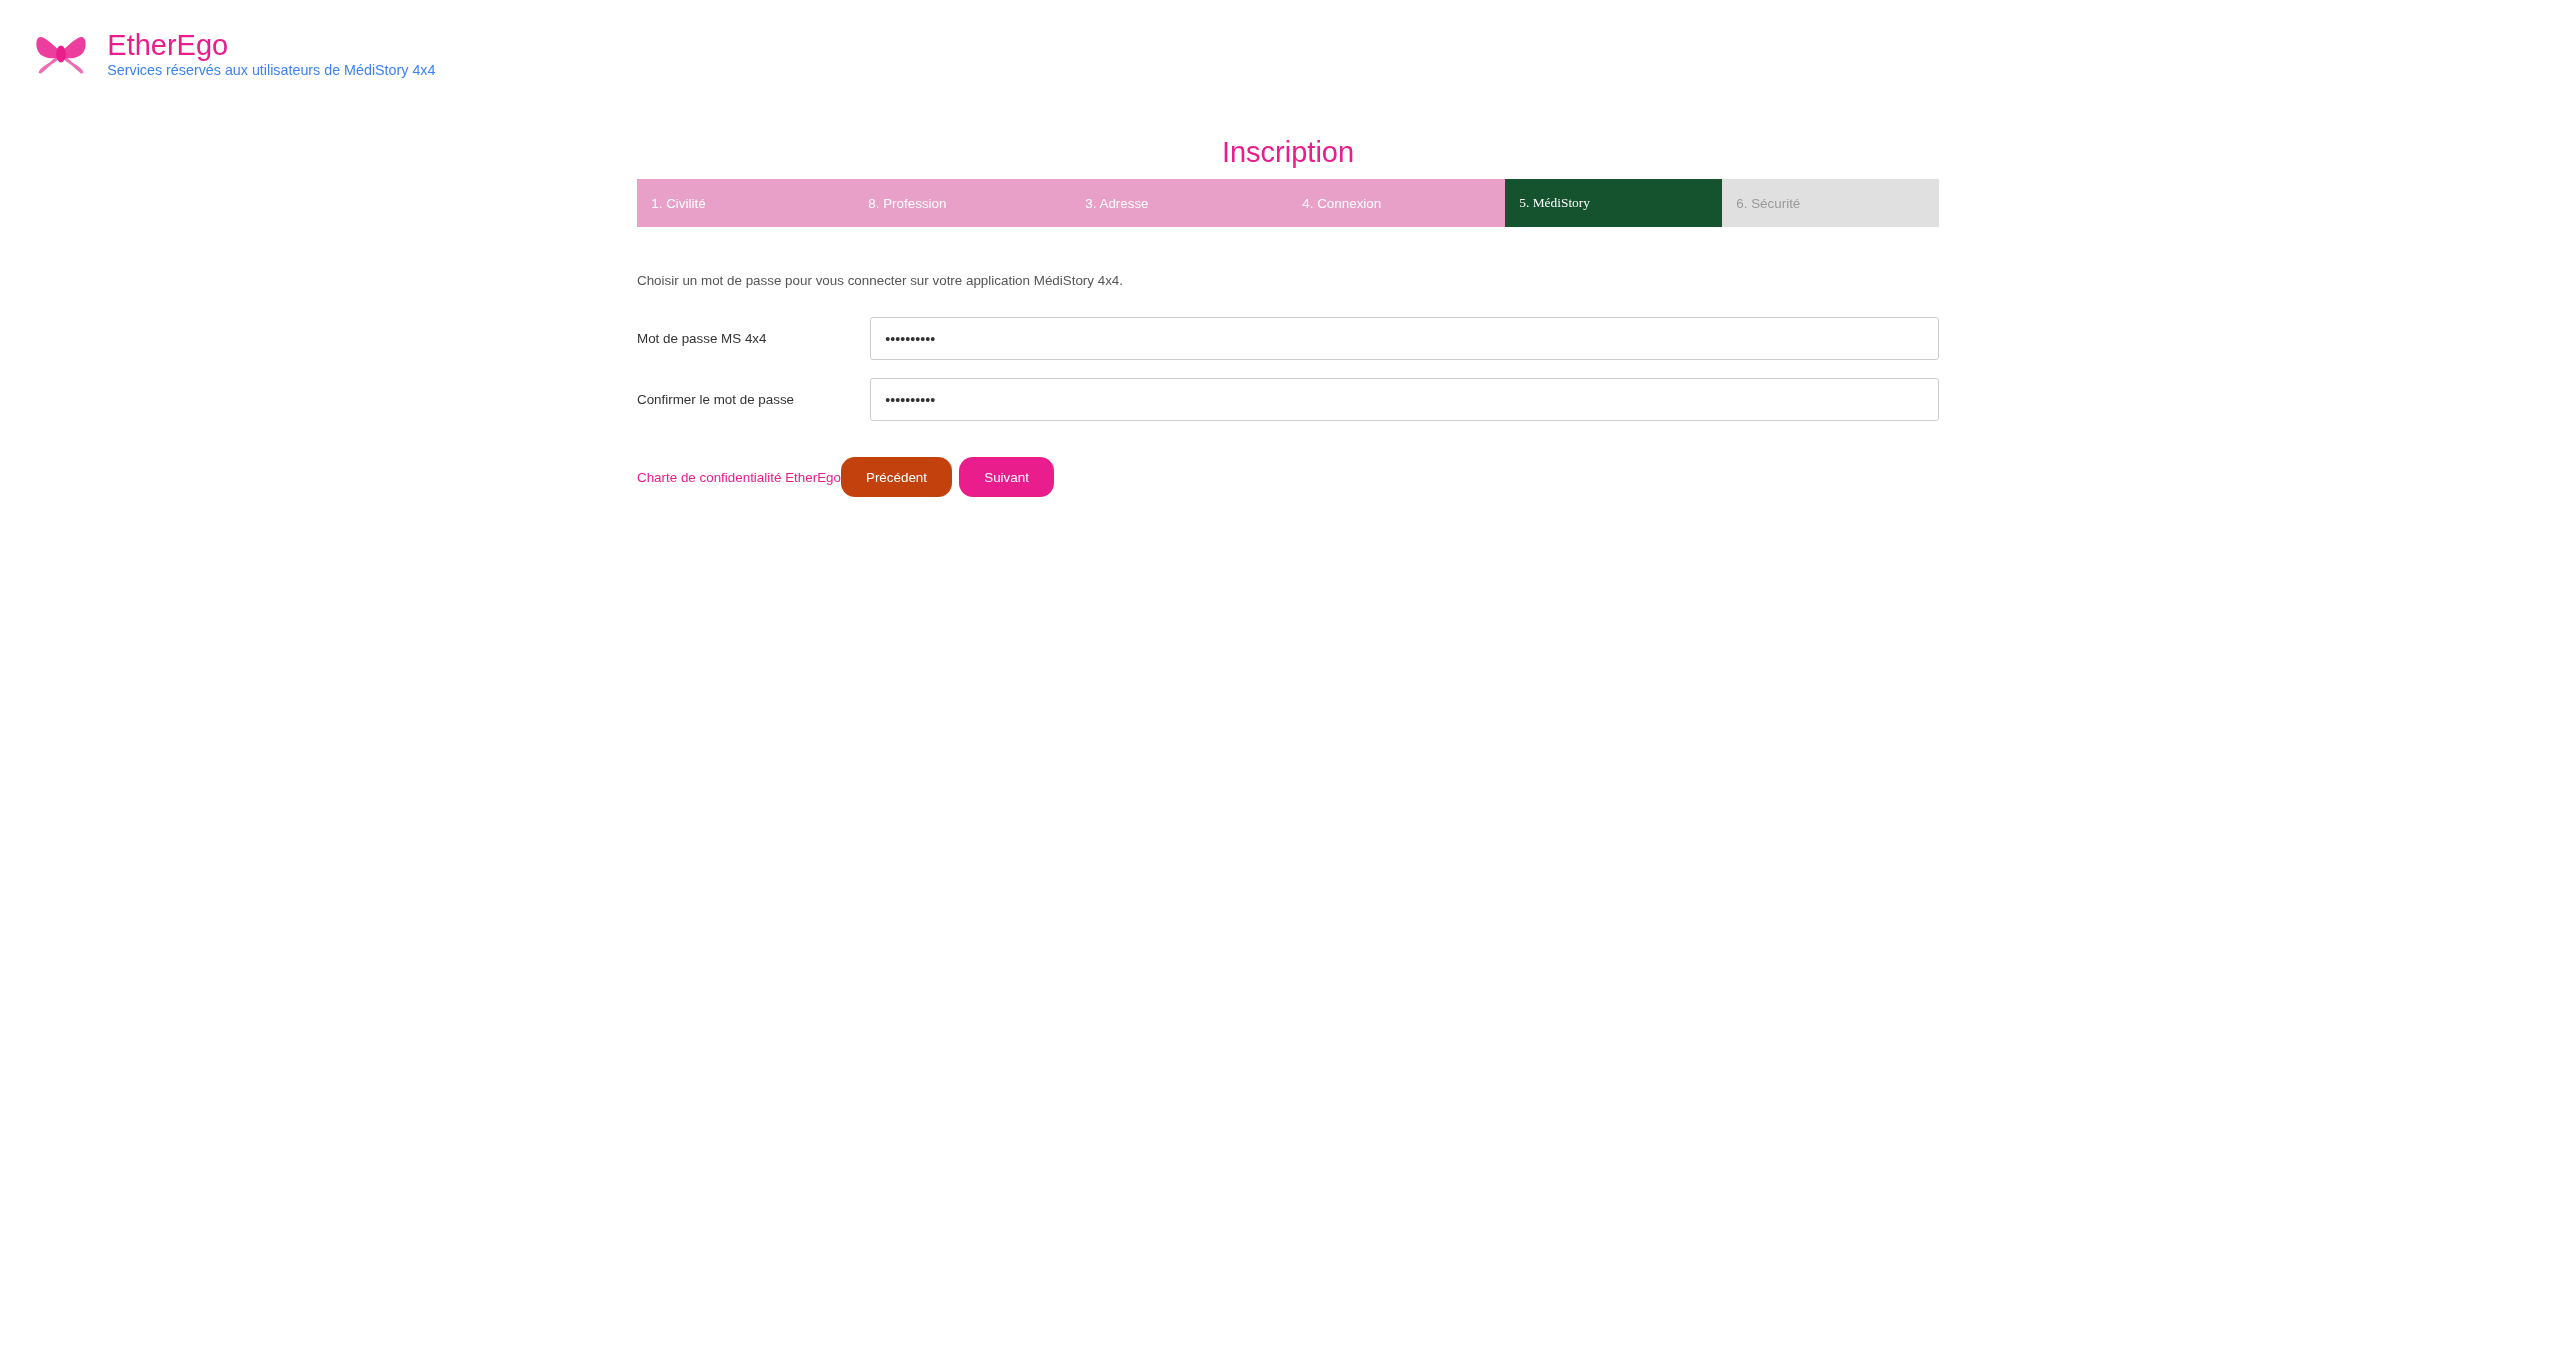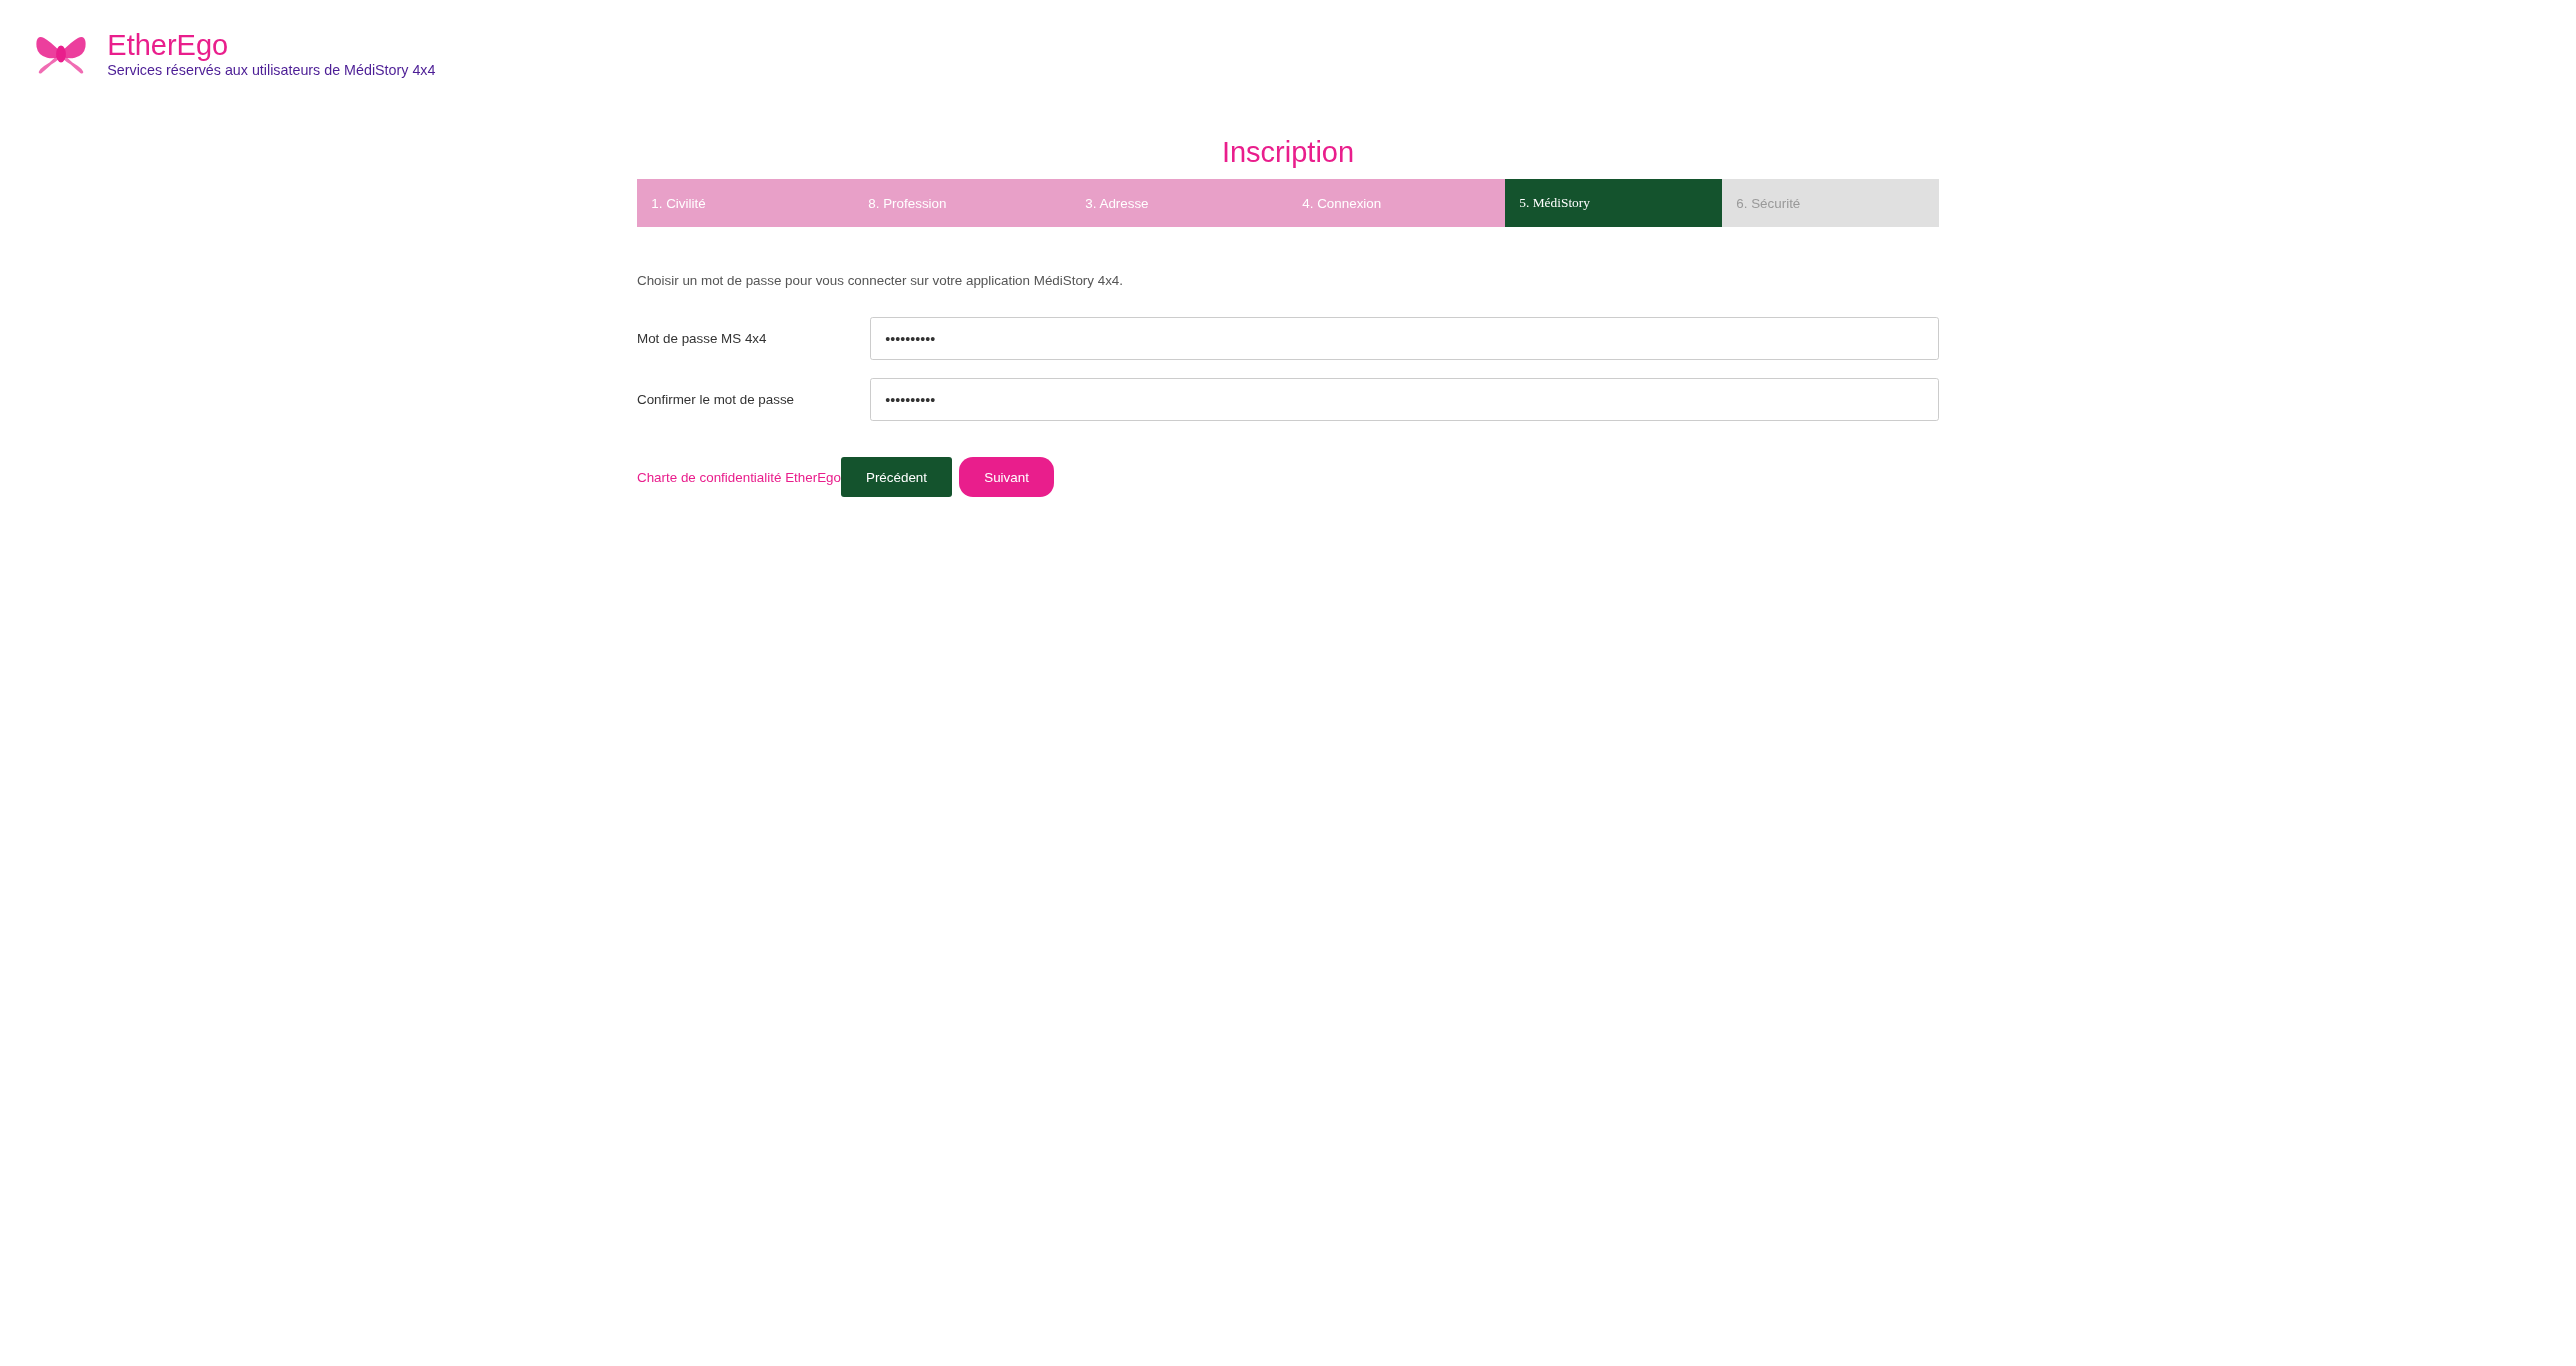--- a/index.html
+++ b/index.html
@@ -33,21 +33,21 @@
     }
 
     .app-title {
       font-size: 29px;
       color: #e91e8c;
       font-weight: normal;
     }
 
     .app-subtitle {
       font-size: 14.3px;
-      color: #4c1d95;
+      color: #3b82f6;
     }
 
     .page-content {
       max-width: 1360px;
       margin: 0 auto;
       padding: 0 29px;
     }
 
     .page-title {
       text-align: center;
@@ -136,27 +136,27 @@
       text-decoration: none;
       cursor: pointer;
     }
 
     .footer-buttons {
       display: flex;
       gap: 7.2px;
     }
 
     .btn-previous {
-      background-color: #14532d;
+      background-color: #c2410c;
       color: #fff;
       border: none;
       padding: 12.5px 25px;
       font-size: 13.4px;
       cursor: pointer;
-      border-radius: 3px;
+      border-radius: 14px;
     }
 
     .btn-next {
       background-color: #e91e8c;
       color: #fff;
       border: none;
       padding: 12.5px 25px;
       font-size: 13.4px;
       cursor: pointer;
       border-radius: 14px;

